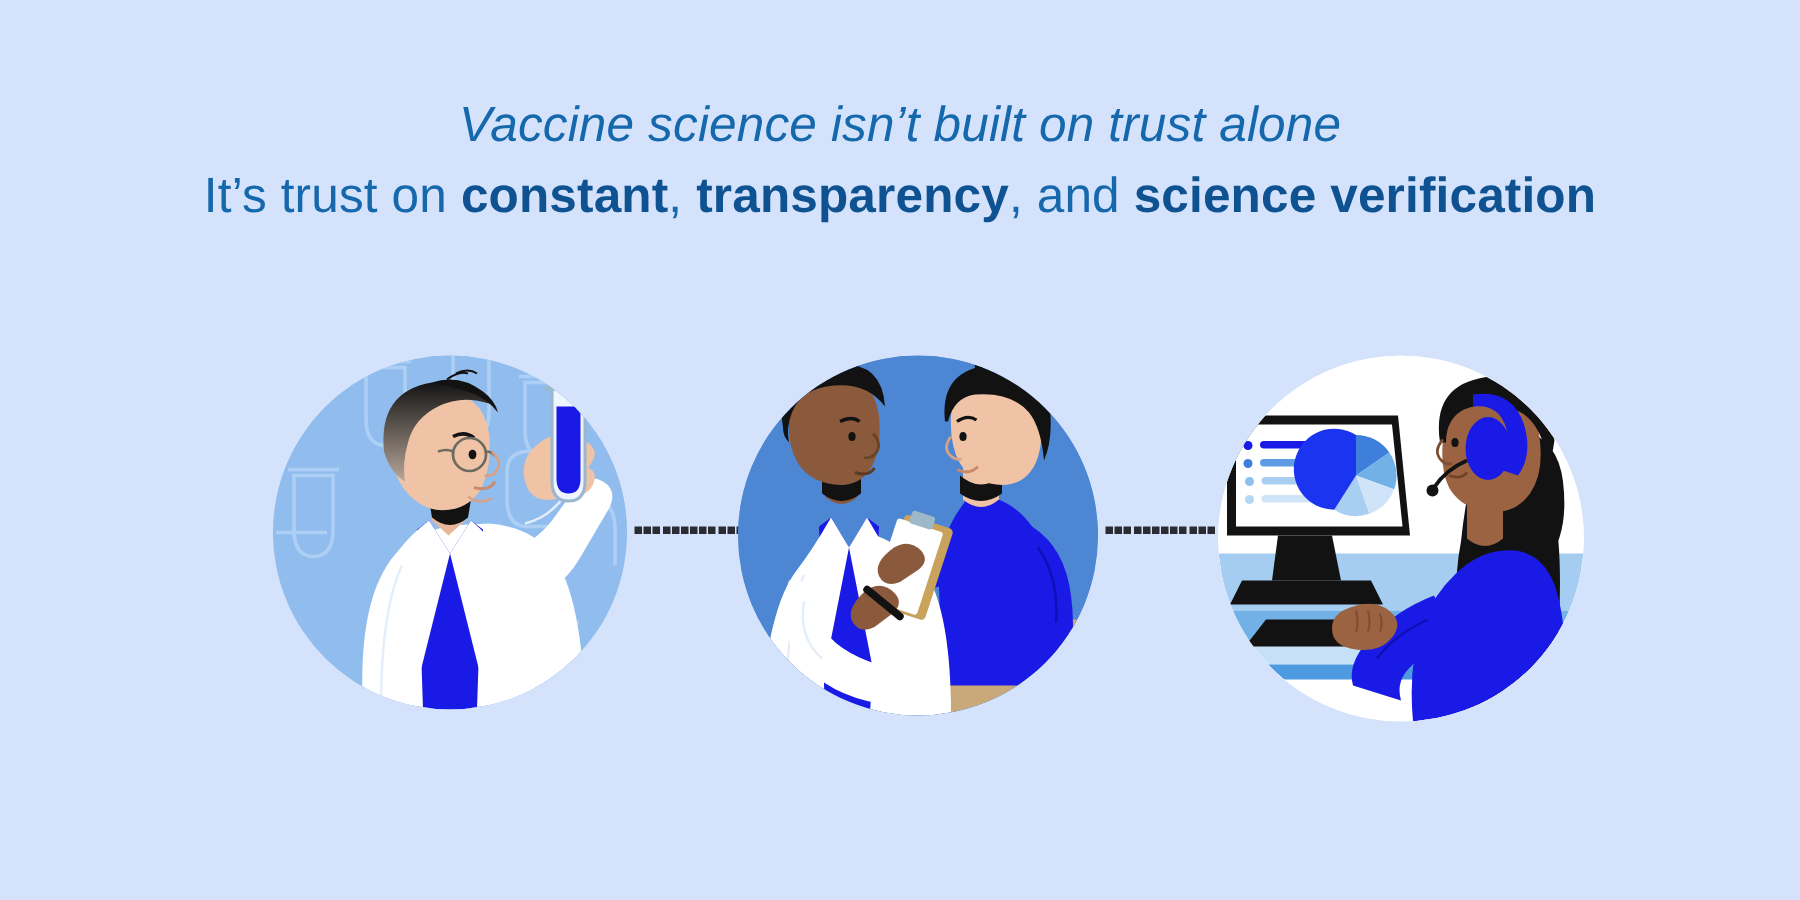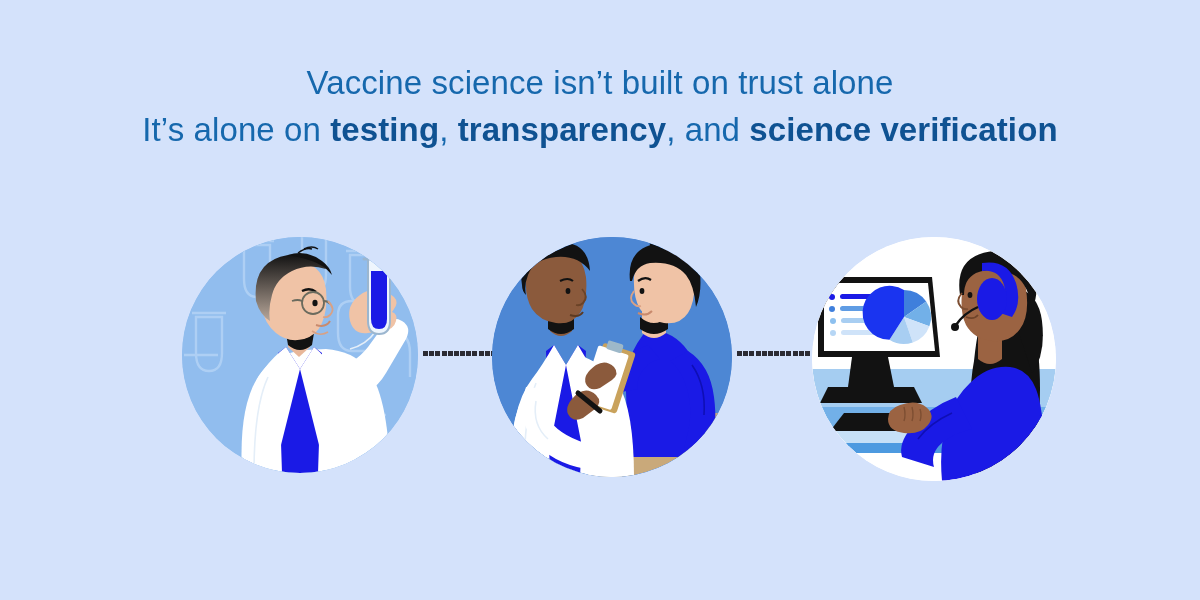--- a/index.html
+++ b/index.html
@@ -28,20 +28,21 @@
     width: 1200px;
     text-align: center;
     line-height: 1.30;
   }
   .hl-line1 {
     display: block;
     font-size: 33px;
     font-weight: 400;
     color: #1668ad;
     letter-spacing: 0.1px;
+    font-style: italic;
   }
   .hl-line2 {
     display: block;
     font-size: 33px;
     font-weight: 400;
     color: #1668ad;
     letter-spacing: 0.1px;
     margin-top: 4px;
   }
   .hl-strong {
@@ -79,21 +80,21 @@
 
   .scene svg { display: block; width: 100%; height: 100%; }
 </style>
 </head>
 <body>
 
 <div class="canvas">
 
   <div class="headline">
     <span class="hl-line1">Vaccine science isn’t built on trust alone</span>
-    <span class="hl-line2"><span>It’s alone on </span><span class="hl-strong">testing</span><span>, </span><span class="hl-strong">transparency</span><span>, and </span><span class="hl-strong">science verification</span></span>
+    <span class="hl-line2"><span>It’s trust on </span><span class="hl-strong">constant</span><span>, </span><span class="hl-strong">transparency</span><span>, and </span><span class="hl-strong">science verification</span></span>
   </div>
 
   <div class="connector" id="connector-1">
       <span class="dot" style="background: rgb(43, 43, 51);"></span>
       <span class="dot" style="background: rgb(43, 43, 51);"></span>
       <span class="dot" style="background: rgb(43, 43, 51);"></span>
       <span class="dot" style="background: rgb(43, 43, 51);"></span>
       <span class="dot" style="background: rgb(43, 43, 51);"></span>
       <span class="dot" style="background: rgb(43, 43, 51);"></span>
       <span class="dot" style="background: rgb(43, 43, 51);"></span>

